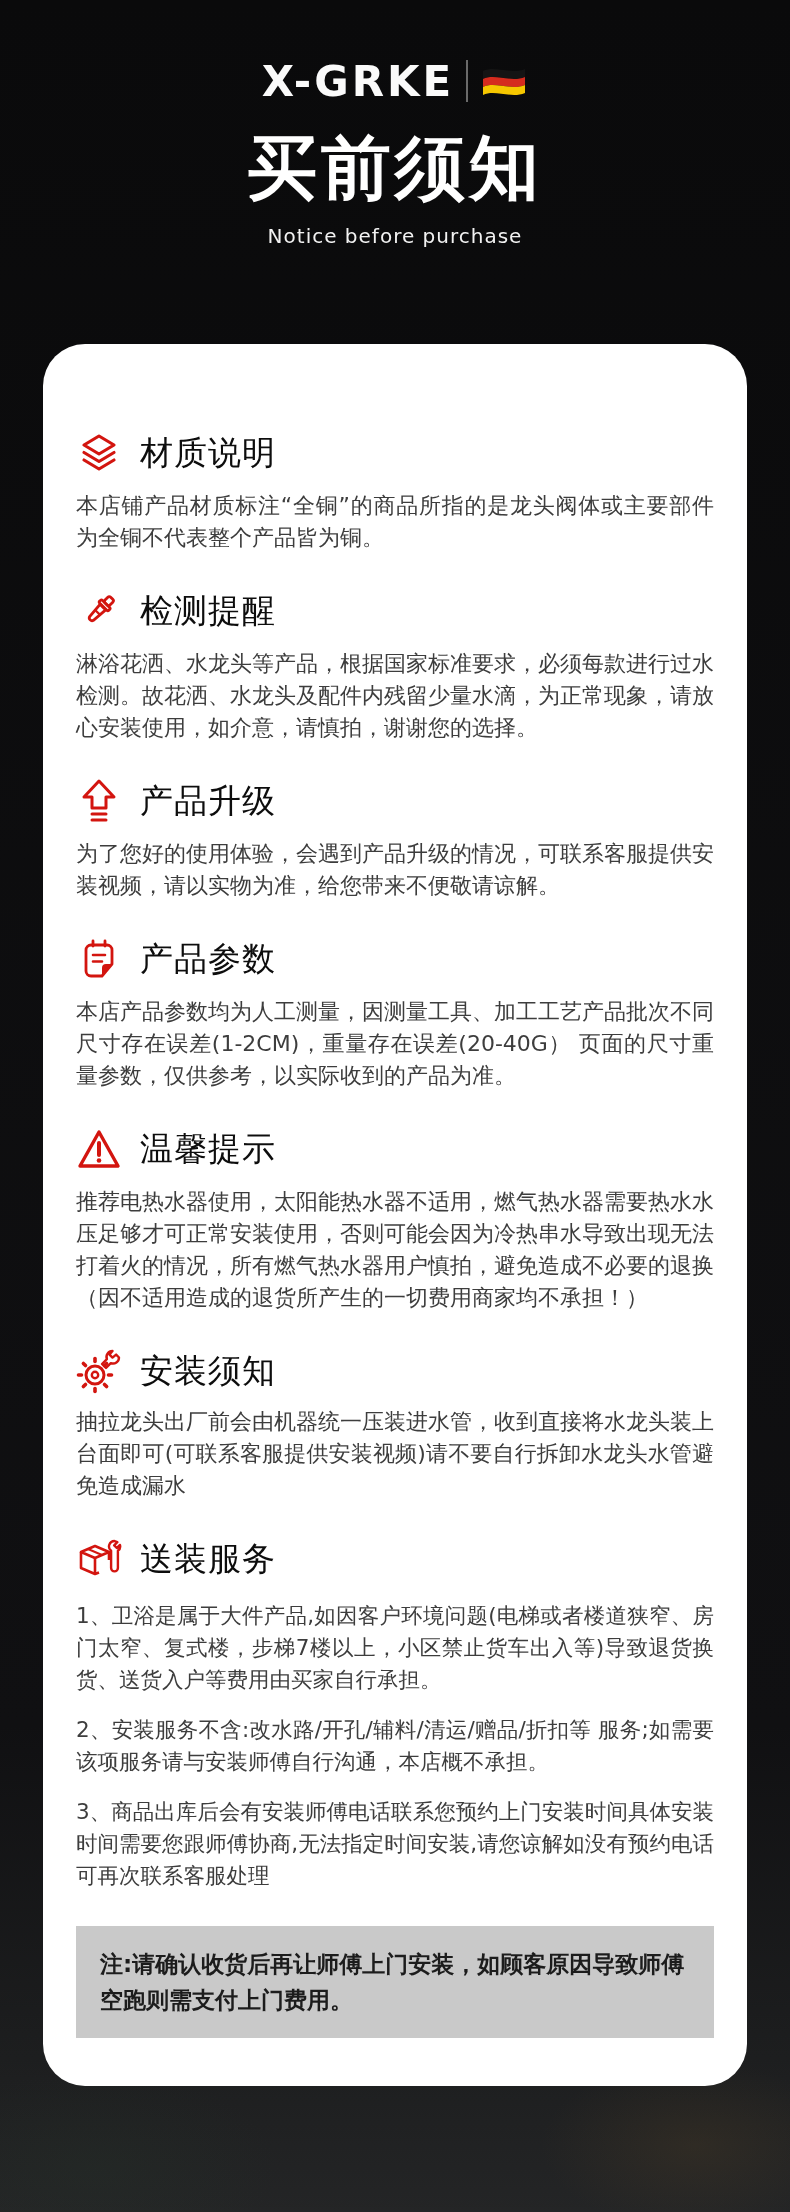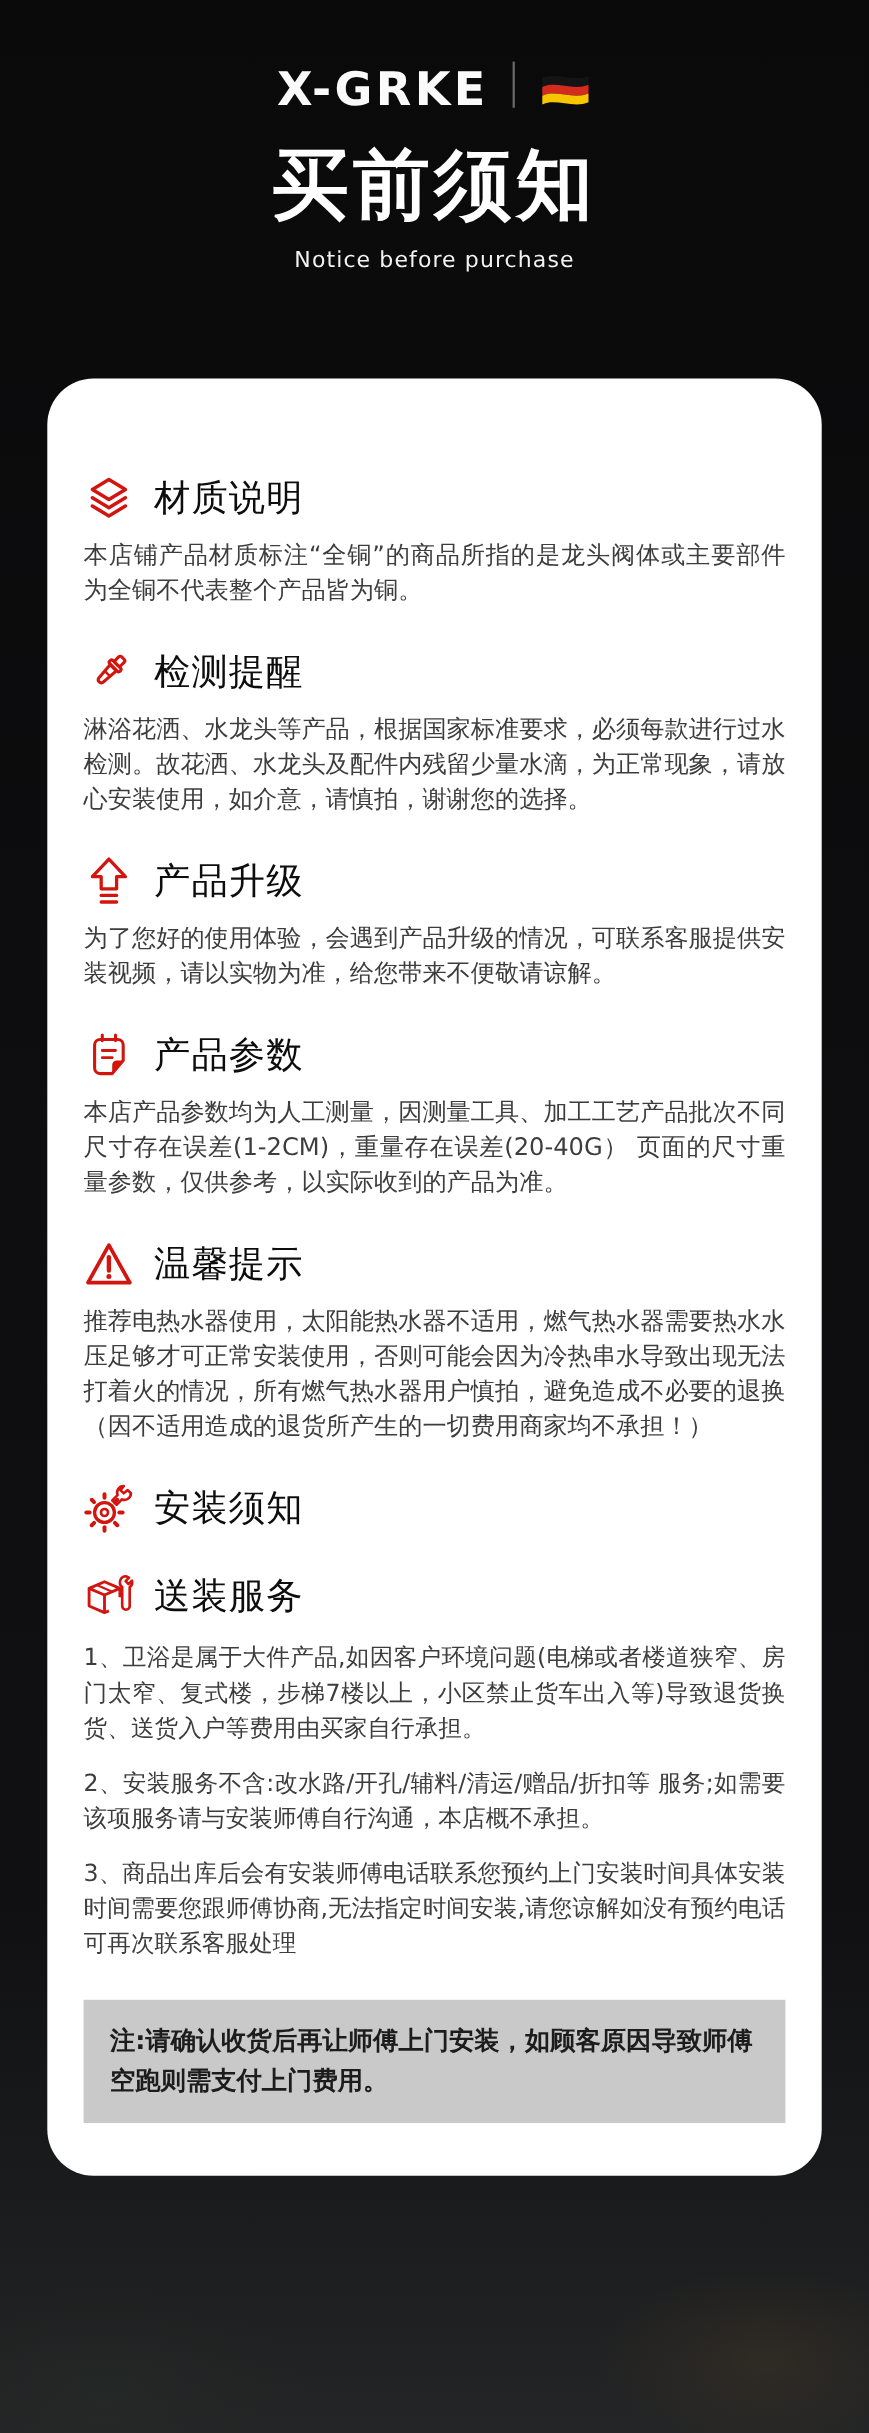--- a/index.html
+++ b/index.html
@@ -8,21 +8,21 @@
     height:2212px;
     overflow:hidden;
     font-family:"DejaVu Sans","Liberation Sans",sans-serif;
     background:
       radial-gradient(220px 120px at 88% 97%, rgba(90,70,40,.25), rgba(0,0,0,0) 70%),
       radial-gradient(260px 140px at 12% 98%, rgba(40,60,45,.18), rgba(0,0,0,0) 70%),
       linear-gradient(180deg,#0a0a0b 0%, #101012 78%, #1c1d1e 92%, #242526 100%);
   }
   .header{ padding-top:56px; text-align:center; color:#fff; }
   .brand-row{
-    display:flex; justify-content:center; gap:22px; height:50px;
+    display:flex; align-items:center; justify-content:center; gap:12px; height:50px;
   }
   .brand{ font-size:42px; font-weight:800; letter-spacing:3px; color:#fafafa; }
   .divider{ width:2px; height:42px; background:#6a6a6a; }
   .quality{ display:flex; align-items:center; gap:10px; font-size:36px; font-weight:800; color:#fafafa; }
   .page-title{ margin-top:16px; font-size:70px; font-weight:800; letter-spacing:4px; color:#ffffff; }
   .page-subtitle{ margin-top:8px; font-size:20px; font-weight:400; letter-spacing:1px; color:#f2f2f2; }
 
   .card{
     width:704px; margin:96px auto 0; background:#ffffff; border-radius:42px;
     padding:52px 33px 48px; color:#111;
@@ -144,20 +144,21 @@
           <path d="M9.5 17.5 L7.4 15.4"></path>
             <path d="M28.5 36.5 L30.6 38.6"></path>
             <path d="M9.5 36.5 L7.4 38.6"></path>
             <path d="M28.5 17.5 L30.6 15.4"></path>
         </g>
         <path d="M43 9.5 a6 6 0 0 1-8.2 5.6 L30 20 l-4-4 4.9-4.8 A6 6 0 0 1 36.5 3 l-3 3.6 3 3 3.6-3 Z" fill="none" stroke="#d3150f" stroke-width="2.4" stroke-linejoin="round"></path>
       </svg>
     </span>
     <span class="sec-title">安装须知</span>
   </div>
+  <div class="sec-body gap">抽拉龙头出厂前会由机器统一压装进水管，收到直接将水龙头装上台面即可(可联系客服提供安装视频)请不要自行拆卸水龙头水管避免造成漏水</div>
 
   <div class="sec-head">
     <span class="ico">
       <svg width="46" height="46" viewBox="0 0 46 46">
         <path d="M5 16 L19 10 L33 16 L19 22 Z" fill="none" stroke="#d3150f" stroke-width="2.6" stroke-linejoin="round"></path>
         <path d="M5 16 V32 L19 38 V22 M33 16 V24 M19 38 L23 36.5" fill="none" stroke="#d3150f" stroke-width="2.6" stroke-linejoin="round"></path>
         <path d="M12 13 l14 6" fill="none" stroke="#d3150f" stroke-width="2" stroke-linecap="round"></path>
         <path d="M38.5 5 a5.5 5.5 0 0 0-3.4 9.8 V32 a3.4 3.4 0 0 0 6.8 0 V14.8 A5.5 5.5 0 0 0 44 9 l-3.2 3 -2.6-2.6 3.1-3.2 Z" fill="none" stroke="#d3150f" stroke-width="2.4" stroke-linejoin="round"></path>
       </svg>
     </span>

